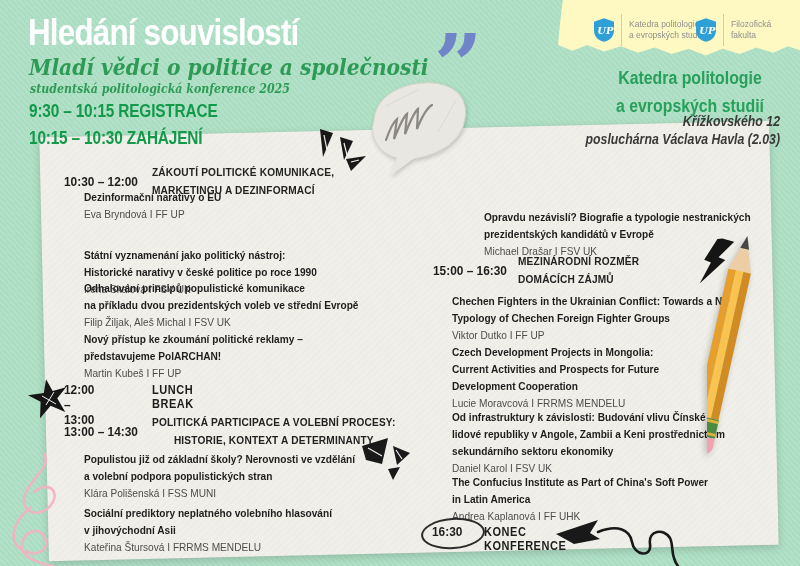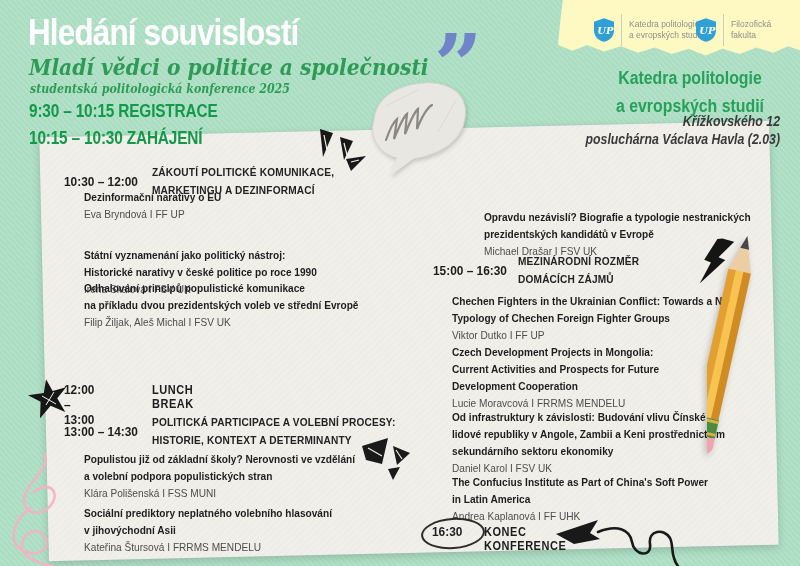--- a/index.html
+++ b/index.html
@@ -125,25 +125,30 @@
   <div class="talk" style="left:84px;top:229px;margin-top:18px;">
     <span class="ttl pre cx">Státní vyznamenání jako politický nástroj:
 Historické narativy v české politice po roce 1990</span>
     <span class="spk cx">Irena Skalová I FSV UK</span>
   </div>
   <div class="talk" style="left:84px;top:280px;">
     <span class="ttl pre cx">Odhalování principů populistické komunikace
 na příkladu dvou prezidentských voleb ve střední Evropě</span>
     <span class="spk cx">Filip Žiljak, Aleš Michal I FSV UK</span>
   </div>
+  <div class="talk" style="left:84px;top:331px;">
+    <span class="ttl pre cx">Nový přístup ke zkoumání politické reklamy –
+představujeme PolARCHAN!</span>
+    <span class="spk cx">Martin Kubeš I FF UP</span>
+  </div>
   <div class="rowline" style="left:64px;top:382px;">
     <span class="time cx">12:00 – 13:00</span>
     <span class="rlabel cx" style="left:88px;">LUNCH BREAK</span>
   </div>
-  <div class="session" style="left:64px;top:414px;">
+  <div class="session" style="left:64px;top:414px;text-align:center;">
     <span class="time cx">13:00 – 14:30</span>
     <span class="shead pre cx">POLITICKÁ PARTICIPACE A VOLEBNÍ PROCESY:
 HISTORIE, KONTEXT A DETERMINANTY</span>
   </div>
   <div class="talk" style="left:84px;top:505px;">
     <span class="ttl pre cx">Sociální prediktory neplatného volebního hlasování
 v jihovýchodní Asii</span>
     <span class="spk cx">Kateřina Štursová I FRRMS MENDELU</span>
   </div>
   <div class="talk" style="left:84px;top:451px;">

